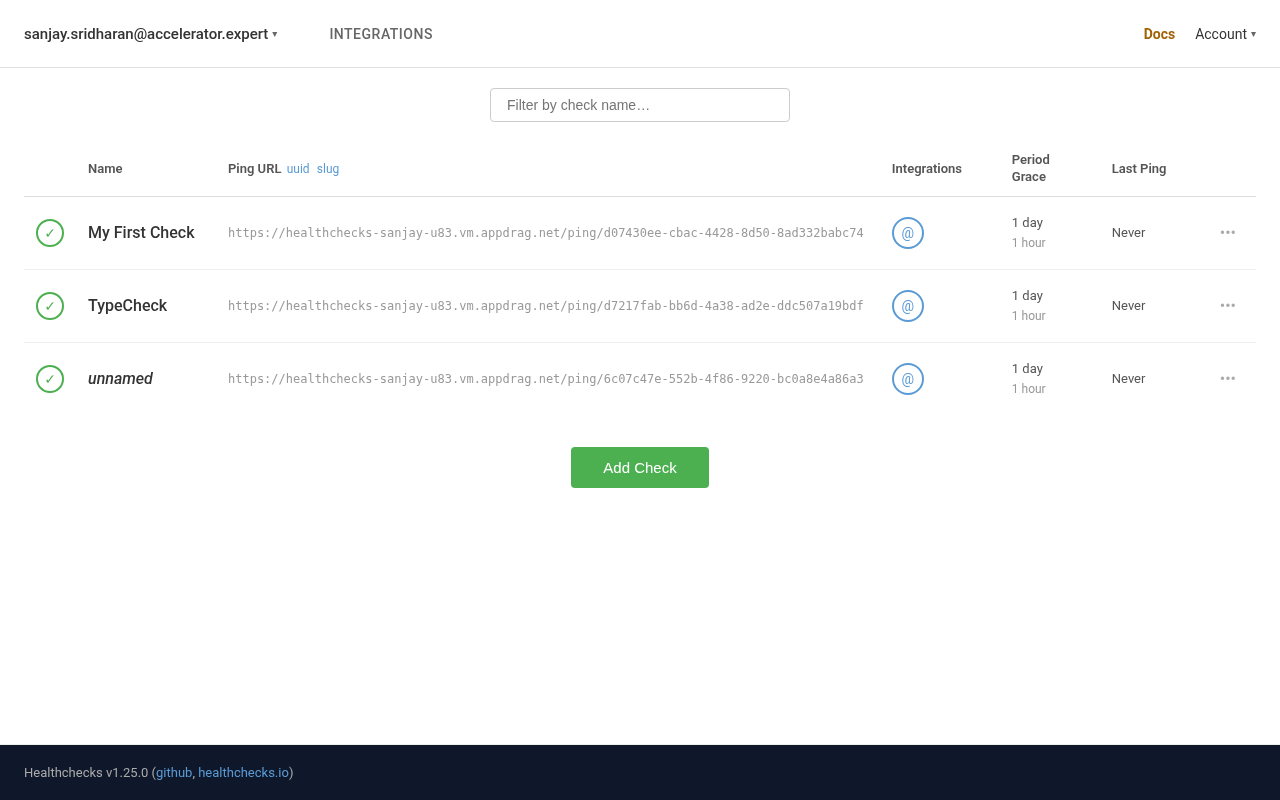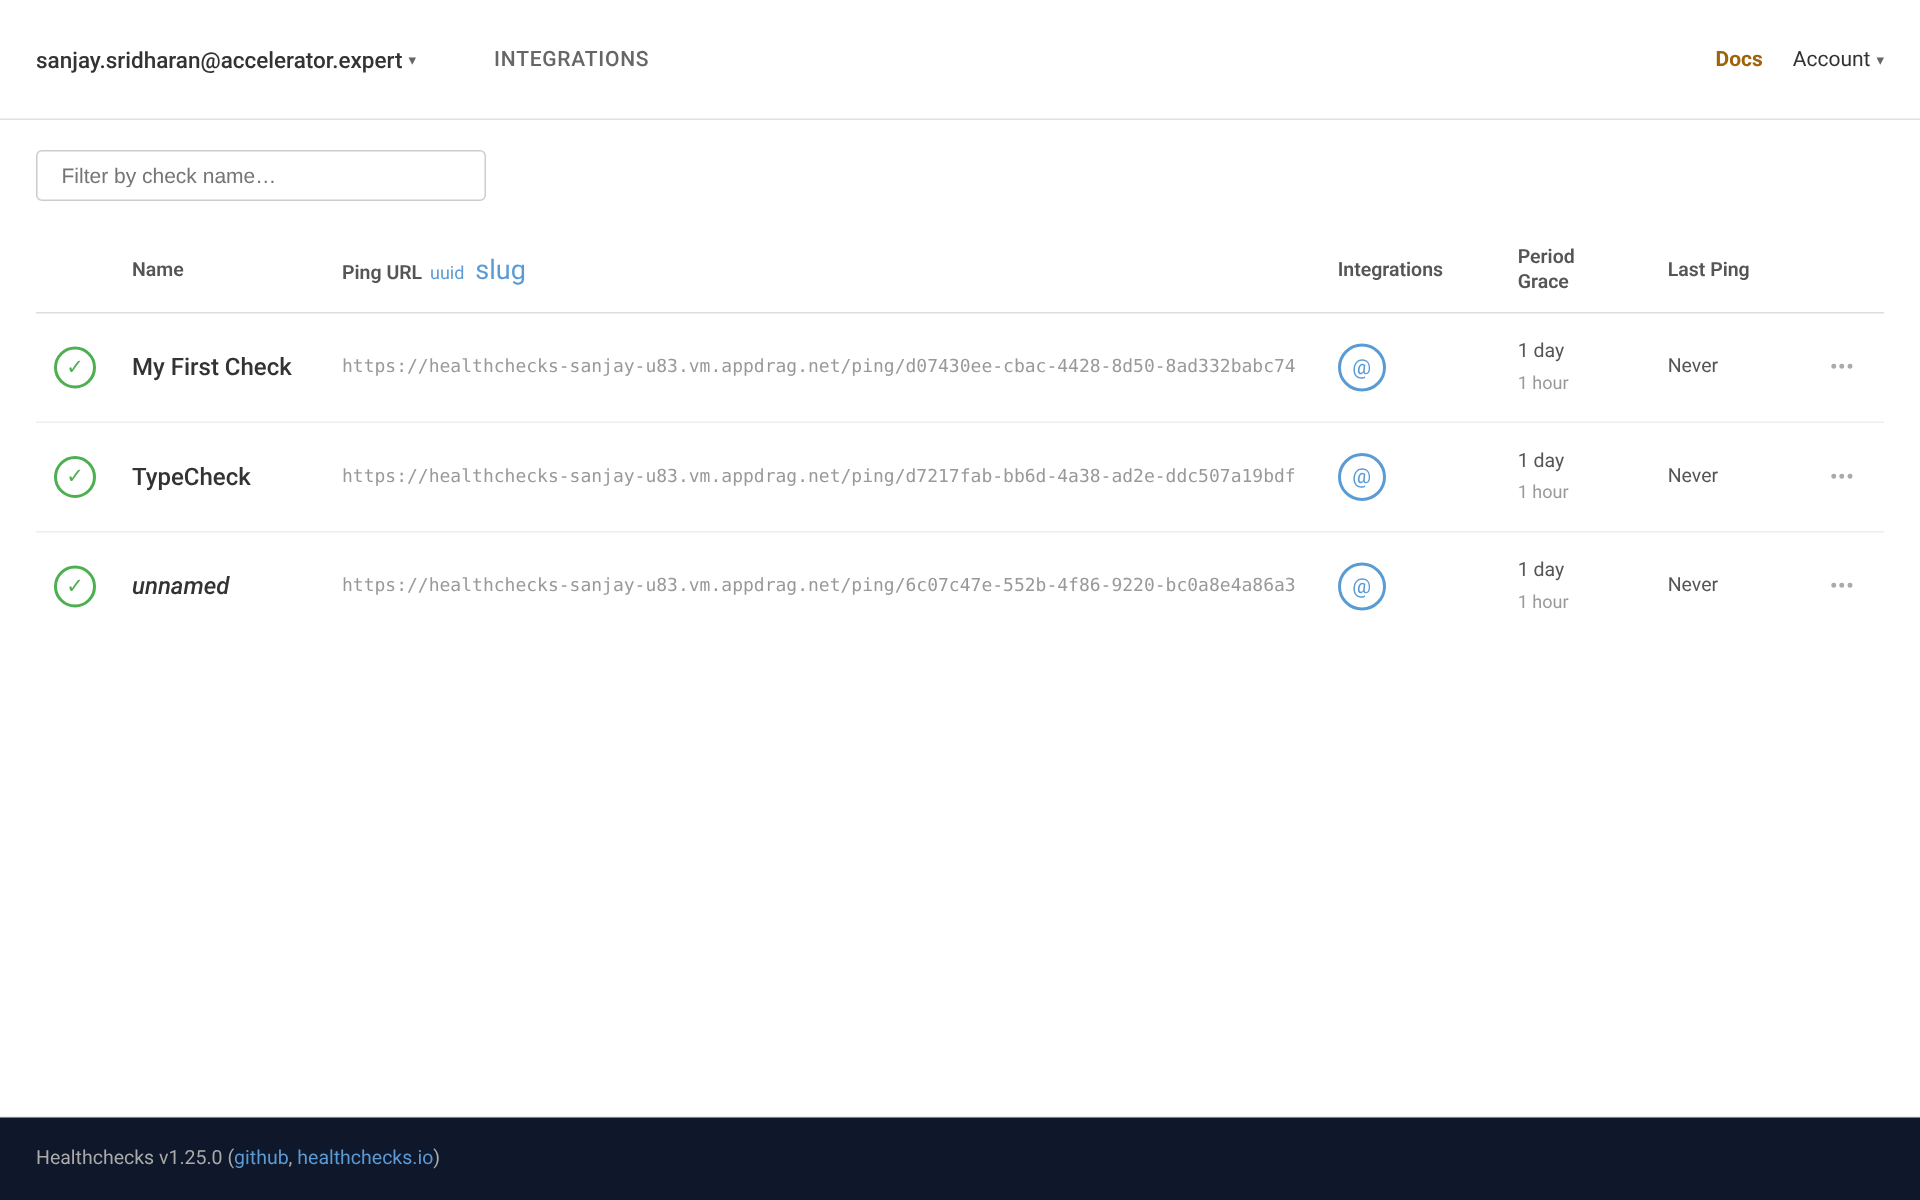--- a/index.html
+++ b/index.html
@@ -2,21 +2,21 @@
 <html><head>
   <meta charset="utf-8">
   <style>
     * { box-sizing: border-box; margin: 0; padding: 0; }
     body { font-family: -apple-system, BlinkMacSystemFont, 'Segoe UI', Roboto, sans-serif; background: #f5f5f5; color: #333; font-size: 14px; }
 
     
     .navbar {
       background: #fff;
       border-bottom: 1px solid #e0e0e0;
-      height: 80px;
+      height: 68px;
       display: flex;
       align-items: center;
       padding: 0 24px;
       position: relative;
     }
     .navbar-brand {
       font-size: 15px;
       color: #333;
       font-weight: 500;
       display: flex;
@@ -90,21 +90,21 @@
       max-width: 1280px;
       margin: 0 auto;
       padding: 20px 24px;
       background: #fff;
       min-height: calc(100vh - 64px);
     }
 
     
     .filter-bar {
       display: flex;
-      justify-content: flex-start;
+      justify-content: center;
       margin-bottom: 20px;
     }
     .filter-input {
       border: 1px solid #ccc;
       border-radius: 4px;
       padding: 8px 16px;
       font-size: 14px;
       color: #999;
       width: 300px;
       background: #fff;
@@ -280,21 +280,21 @@
   </div>
 
   <table class="checks-table">
     <thead>
       <tr>
         <th style="width:50px;"></th>
         <th class="th-name">Name</th>
         <th class="th-url">
           <span>Ping URL</span>
           <span style="font-weight:400; color:#5b9bd5; margin-left:2px; font-size:12px;">uuid</span>
-          <span style="font-weight:400; color:#5b9bd5; margin-left:4px; font-size:18px;">slug</span>
+          <span style="font-weight:400; color:#5b9bd5; margin-left:4px; font-size:12px;">slug</span>
         </th>
         <th class="th-integrations">Integrations</th>
         <th class="th-period period-grace">
           <div>Period</div>
           <div>Grace</div>
         </th>
         <th class="th-lastping">Last Ping</th>
         <th class="th-actions"></th>
       </tr>
     </thead>
@@ -373,18 +373,21 @@
       <td>
         <span class="last-ping">Never</span>
       </td>
       <td>
         <span class="menu-dots">•••</span>
       </td>
     </tr>
       </tbody>
   </table>
 
+  <div class="add-check-wrap">
+    <button class="add-check-btn">Add Check</button>
+  </div>
 
 </div>
 
 <div class="footer">
   <span>Healthchecks v1.25.0 (</span><a>github</a><span>, </span><a>healthchecks.io</a><span>)</span>
 </div>
 
 </body></html>

